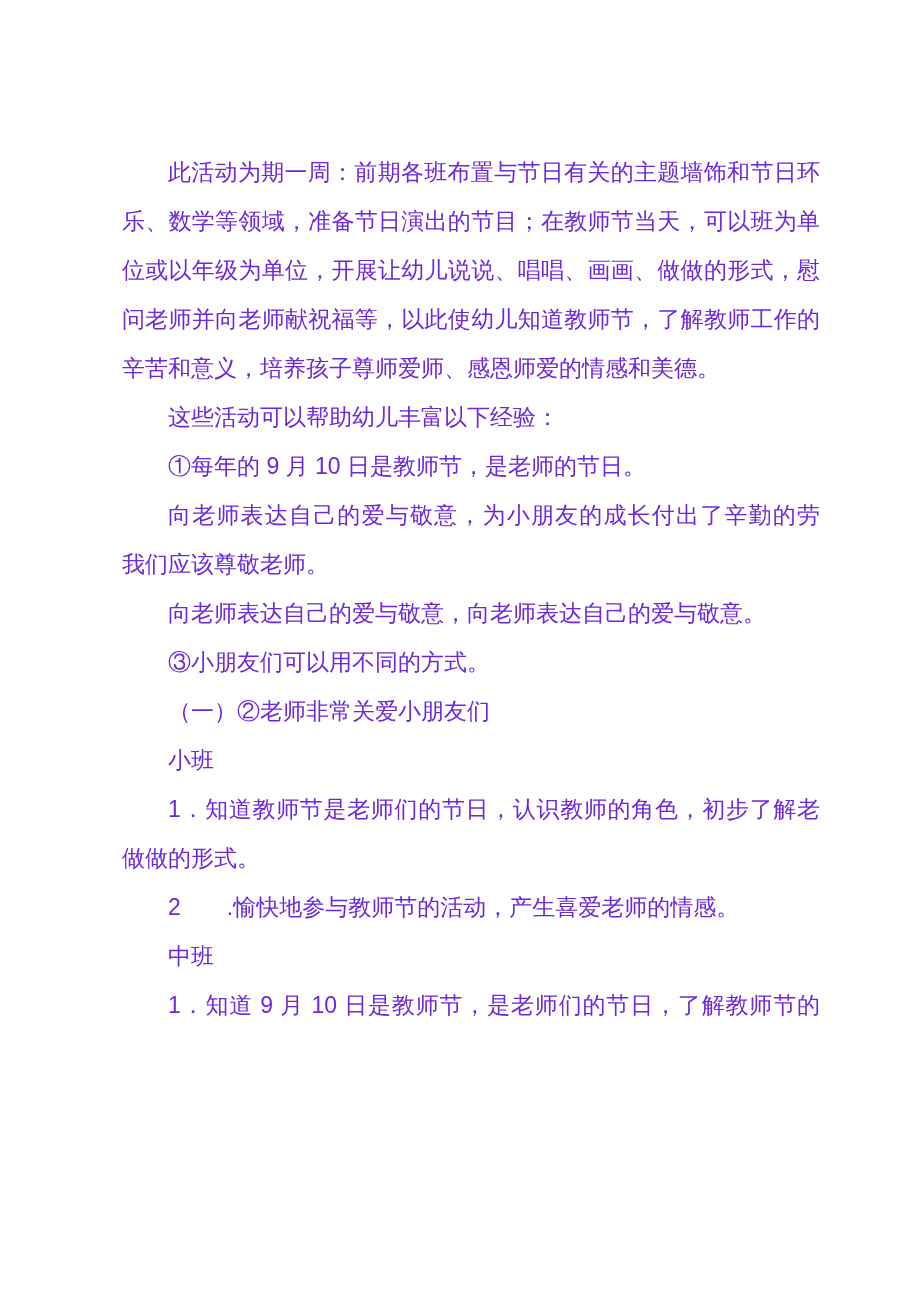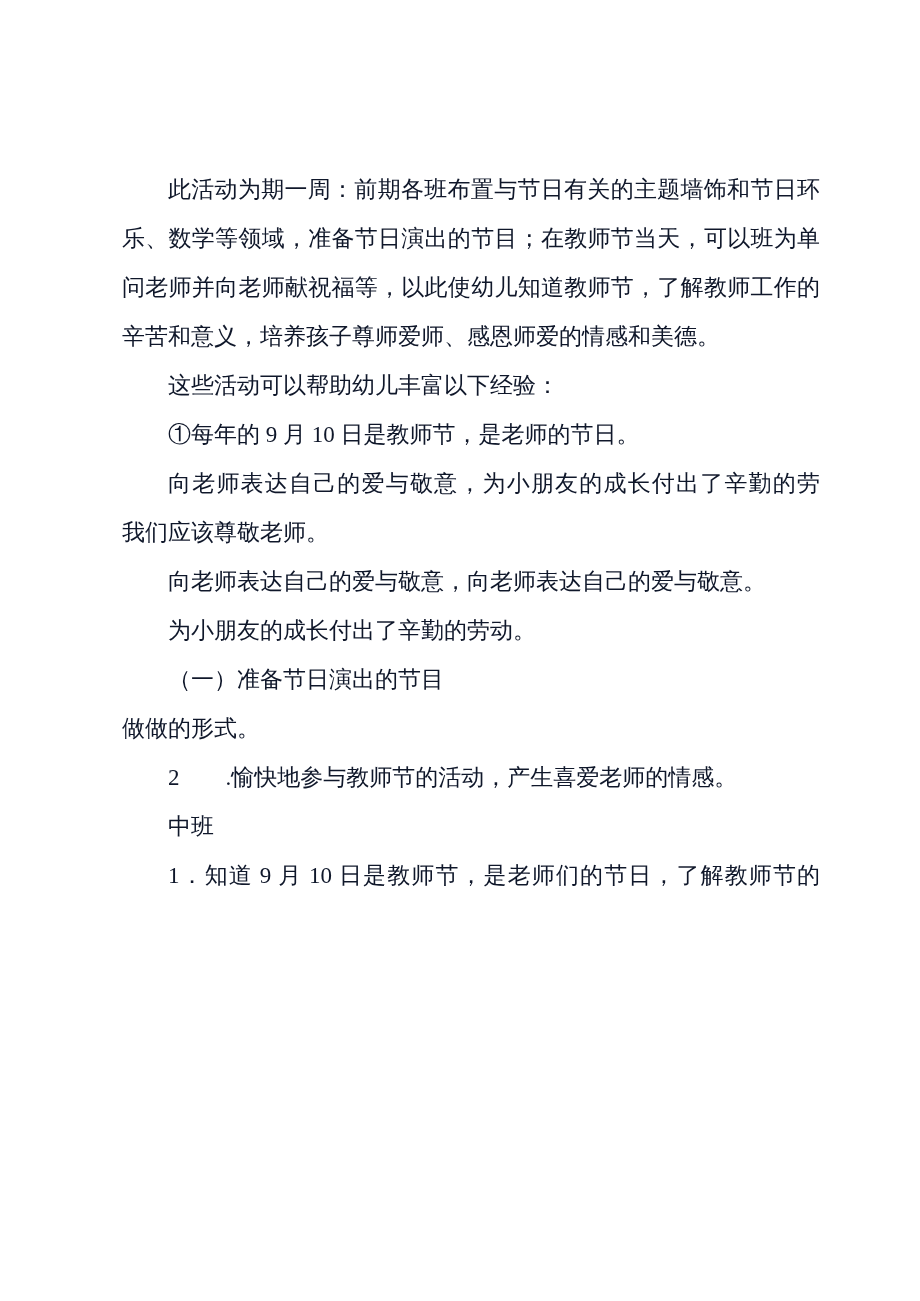--- a/index.html
+++ b/index.html
@@ -10,25 +10,25 @@
   .page {
     position: relative;
     width: 920px;
     height: 1301px;
     background: #ffffff;
     overflow: hidden;
     box-sizing: border-box;
   }
   .text-block {
     position: absolute;
-    top: 165px;
+    top: 148px;
     left: 122px;
     width: 698px;
-    font-family: Liberation Serif, serif;
-    color: #0f172a;
+    font-family: Liberation Sans, sans-serif;
+    color: #6d28d9;
   }
   .text-line {
     font-size: 23px;
     height: 49px;
     line-height: 49px;
     white-space: pre;
     overflow: hidden;
     font-weight: 400;
   }
   .text-line.indent {
@@ -40,27 +40,30 @@
     text-align-last: justify;
   }
 </style>
 </head>
 <body>
 
 <div class="page">
   <div class="text-block">
       <div class="text-line indent fill">此活动为期一周：前期各班布置与节日有关的主题墙饰和节日环</div>
       <div class="text-line fill">乐、数学等领域，准备节日演出的节目；在教师节当天，可以班为单</div>
+      <div class="text-line fill">位或以年级为单位，开展让幼儿说说、唱唱、画画、做做的形式，慰</div>
       <div class="text-line fill">问老师并向老师献祝福等，以此使幼儿知道教师节，了解教师工作的</div>
       <div class="text-line">辛苦和意义，培养孩子尊师爱师、感恩师爱的情感和美德。</div>
       <div class="text-line indent">这些活动可以帮助幼儿丰富以下经验：</div>
       <div class="text-line indent">①每年的 9 月 10 日是教师节，是老师的节日。</div>
       <div class="text-line indent fill">向老师表达自己的爱与敬意，为小朋友的成长付出了辛勤的劳动，</div>
       <div class="text-line">我们应该尊敬老师。</div>
       <div class="text-line indent">向老师表达自己的爱与敬意，向老师表达自己的爱与敬意。</div>
-      <div class="text-line indent">为小朋友的成长付出了辛勤的劳动。</div>
-      <div class="text-line indent">（一）准备节日演出的节目</div>
+      <div class="text-line indent">③小朋友们可以用不同的方式。</div>
+      <div class="text-line indent">（一）②老师非常关爱小朋友们</div>
+      <div class="text-line indent">小班</div>
+      <div class="text-line indent fill">1．知道教师节是老师们的节日，认识教师的角色，初步了解老</div>
       <div class="text-line">做做的形式。</div>
       <div class="text-line indent">2　　.愉快地参与教师节的活动，产生喜爱老师的情感。</div>
       <div class="text-line indent">中班</div>
       <div class="text-line indent fill">1．知道 9 月 10 日是教师节，是老师们的节日，了解教师节的</div>
     </div>
 </div>
 
 </body></html>

